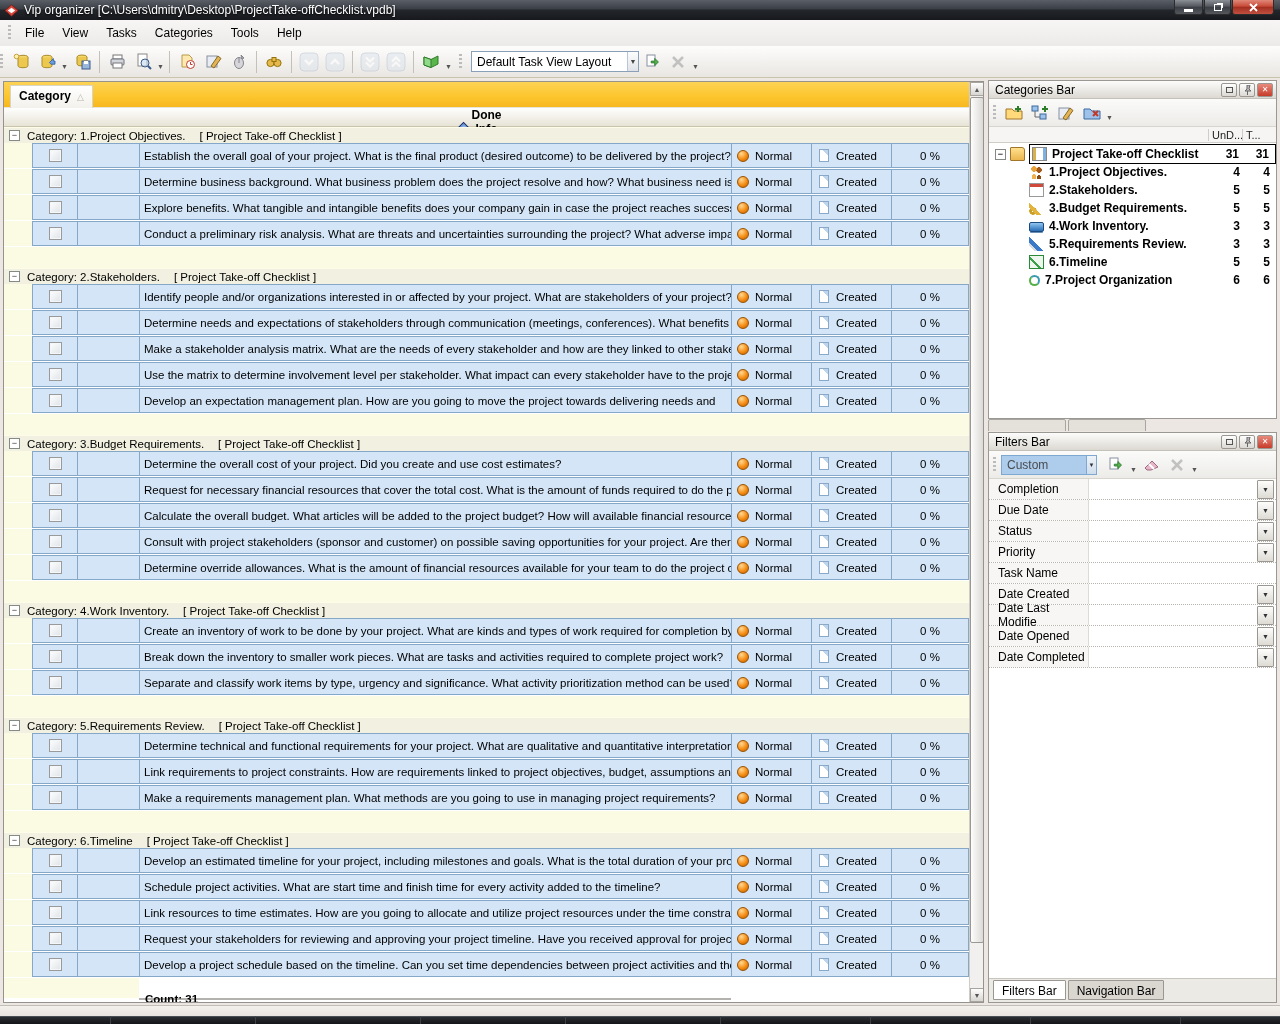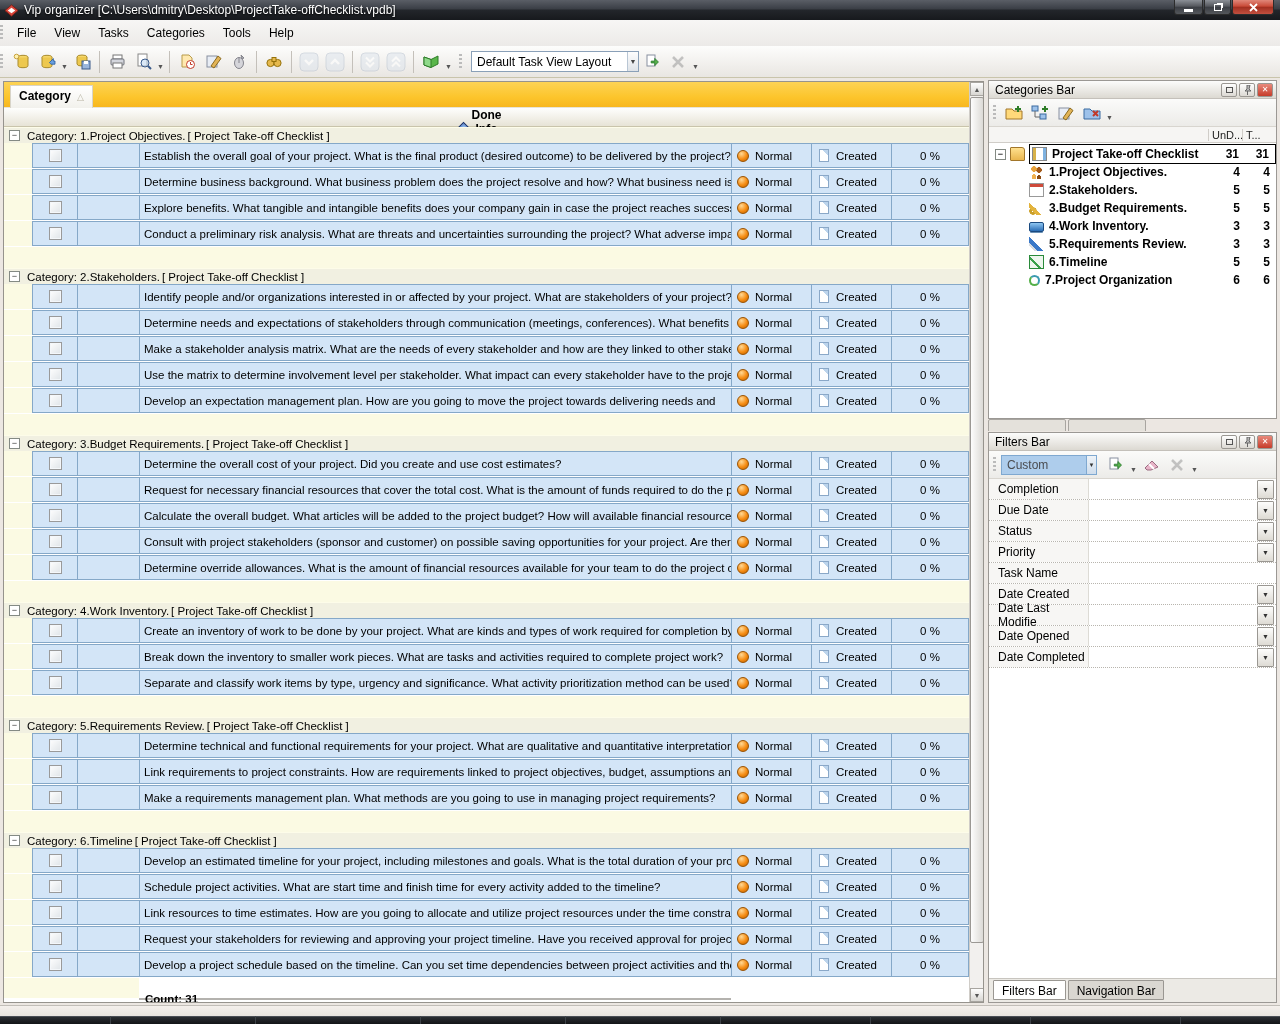--- a/index.html
+++ b/index.html
@@ -19,21 +19,21 @@
     border-radius:0 0 3px 3px; display:flex; align-items:center; justify-content:center;
     color:#fff; font-size:9px; margin-left:1px;
     background:linear-gradient(#8b8f96,#55585e 45%,#3a3d43 50%,#54575c); }
   .win-btn.min { width:29px; } .win-btn.res { width:27px; }
   .win-btn.close { width:42px; background:linear-gradient(#e08779,#c94a38 45%,#a12e1f 50%,#c25040); }
   .res-glyph { width:8px; height:7px; border:1px solid #fff; background:transparent; box-shadow:2px -2px 0 -1px #fff; }
 
   
   .menubar { position:absolute; left:0; top:20px; width:1280px; height:27px;
     background:linear-gradient(#f7f6f5,#eceae8); border-bottom:1px solid #d6d3cf;
-    display:flex; align-items:center; }
+    display:flex; align-items:center; padding-left:8px; }
   .grip { width:3px; height:16px; margin:0 5px 0 0;
     background:repeating-linear-gradient(#bbb 0 2px, transparent 2px 4px); }
   .menu-item { padding:4px 9px; }
 
   
   .toolbar { position:absolute; left:0; top:46px; width:1280px; height:32px;
     background:linear-gradient(#fdfdfc,#e9e6e2); border-bottom:1px solid #c9c4ab;
     display:flex; align-items:center; }
   .tb-btn { width:24px; height:24px; display:flex; align-items:center; justify-content:center; margin:0 1px; }
   .tb-sep { width:1px; height:22px; background:#c4c0ba; margin:0 4px; }
@@ -80,21 +80,21 @@
     background:linear-gradient(#fcfcfb,#dcd8cc); border:1px solid #a8a49a; border-radius:1px;
     font-size:7px; color:#333; display:flex; align-items:center; justify-content:center; font-weight:normal; }
 
   .grid-body { position:absolute; top:45px; left:0; right:0; bottom:0; background:#fff; overflow:hidden; }
 
   .group-row { height:16px; background:#f1f0e1; border-top:1px solid #fdfce9;
     display:flex; align-items:center; font-size:11.5px; white-space:nowrap; }
   .minus-box { width:11px; height:11px; margin:0 7px 0 5px; border:1px solid #848a84;
     background:#fff; font-size:9px; line-height:9px; text-align:center; color:#333; flex:none; }
   .group-label { font-size:11.5px; }
-  .group-suffix { margin-left:2px; }
+  .group-suffix { margin-left:14px; }
 
   .task-row { height:25px; margin-bottom:1px; display:flex; align-items:stretch; font-size:11.5px; }
   .cell { display:flex; align-items:center; }
   .c-indent { width:28px; background:#fbfae3; }
   .c-done { width:45px; background:#d3e5f7; border:1px solid #85a8c8; border-right:none; justify-content:center; }
   .c-info { width:62px; background:#d3e5f7; border:1px solid #85a8c8; border-right:none; }
   .c-name { width:592px; background:#d3e5f7; border:1px solid #85a8c8; border-right:none;
     padding-left:4px; white-space:nowrap; overflow:hidden; }
   .c-priority { width:80px; background:#d3e5f7; border:1px solid #85a8c8; border-right:none; padding-left:5px; }
   .c-status { width:80px; background:#d3e5f7; border:1px solid #85a8c8; border-right:none; padding-left:7px; }

